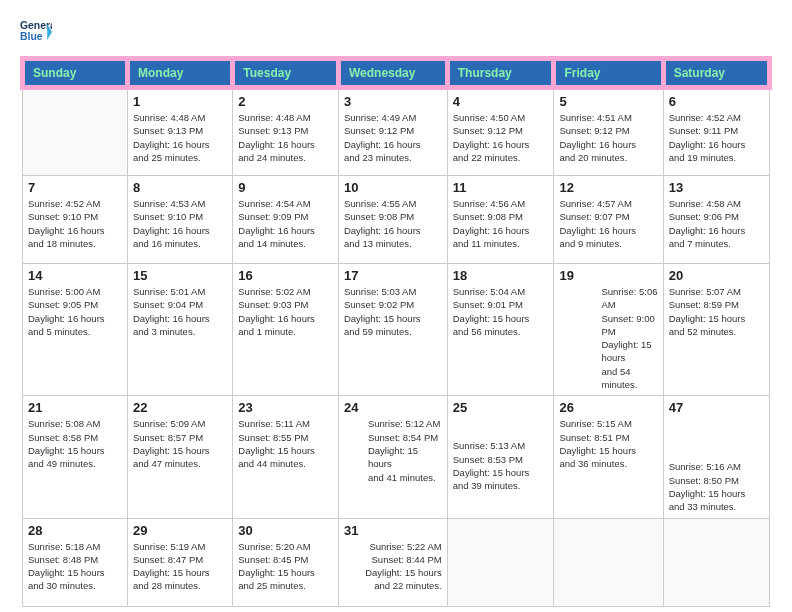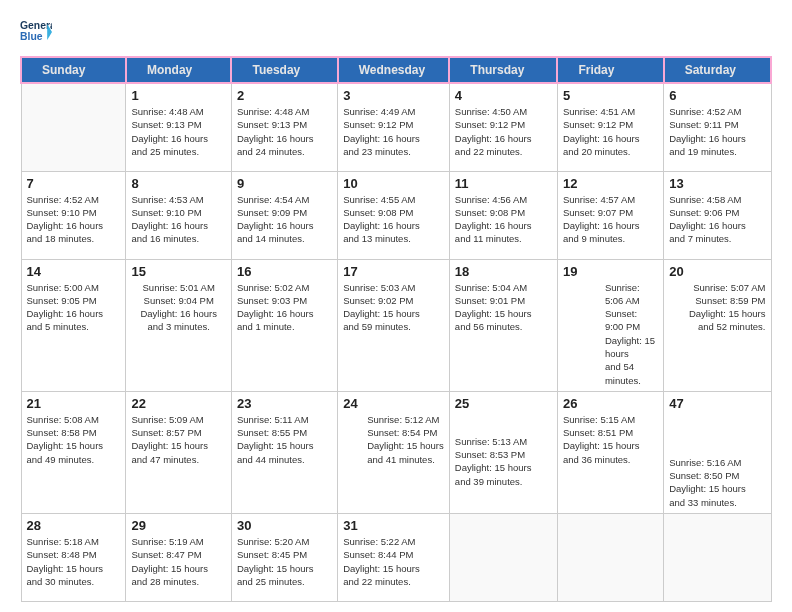--- a/index.html
+++ b/index.html
@@ -41,26 +41,26 @@
       color: #333;
       margin-top: 2px;
     }
     .calendar {
       width: 100%;
       border-collapse: collapse;
       margin-top: 4px;
     }
     .calendar th {
       background-color: #2a6ab5;
-      color: #e5e5e5;
+      color: #86efac;
       font-size: 12px;
       font-weight: bold;
-      padding: 5px 20px;
+      padding: 5px 8px;
       text-align: left;
-      border: 2px solid #f9a8d4;
+      border: 5px solid #f9a8d4;
     }
     .calendar td {
       border: 1px solid #ccc;
       vertical-align: top;
       padding: 4px 5px;
       font-size: 10px;
       color: #222;
       width: 113px;
       height: 88px;
     }
@@ -214,21 +214,21 @@
         <tr>
           <td>
             <div class="day-number">14</div>
             <div class="day-info" style="white-space: pre-line;">Sunrise: 5:00 AM
 Sunset: 9:05 PM
 Daylight: 16 hours
 and 5 minutes.</div>
           </td>
           <td>
             <div class="day-number">15</div>
-            <div class="day-info" style="white-space: pre-line; text-align: center;">Sunrise: 5:01 AM
+            <div class="day-info" style="white-space: pre-line;">Sunrise: 5:01 AM
 Sunset: 9:04 PM
 Daylight: 16 hours
 and 3 minutes.</div>
           </td>
           <td>
             <div class="day-number">16</div>
             <div class="day-info" style="white-space: pre-line;">Sunrise: 5:02 AM
 Sunset: 9:03 PM
 Daylight: 16 hours
 and 1 minute.</div>
@@ -249,21 +249,21 @@
           </td>
           <td>
             <div class="day-number">19</div>
             <div class="day-info" style="white-space: pre-line; margin-left: 42px;">Sunrise: 5:06 AM
 Sunset: 9:00 PM
 Daylight: 15 hours
 and 54 minutes.</div>
           </td>
           <td>
             <div class="day-number">20</div>
-            <div class="day-info" style="white-space: pre-line; text-align: right;">Sunrise: 5:07 AM
+            <div class="day-info" style="white-space: pre-line;">Sunrise: 5:07 AM
 Sunset: 8:59 PM
 Daylight: 15 hours
 and 52 minutes.</div>
           </td>
         </tr>
         <tr>
           <td>
             <div class="day-number">21</div>
             <div class="day-info" style="white-space: pre-line;">Sunrise: 5:08 AM
 Sunset: 8:58 PM
@@ -330,21 +330,21 @@
           </td>
           <td>
             <div class="day-number">30</div>
             <div class="day-info" style="white-space: pre-line;">Sunrise: 5:20 AM
 Sunset: 8:45 PM
 Daylight: 15 hours
 and 25 minutes.</div>
           </td>
           <td>
             <div class="day-number">31</div>
-            <div class="day-info" style="white-space: pre-line;">Sunrise: 5:22 AM
+            <div class="day-info" style="white-space: pre-line; text-align: right;">Sunrise: 5:22 AM
 Sunset: 8:44 PM
 Daylight: 15 hours
 and 22 minutes.</div>
           </td>
           <td class="empty-cell"></td>
           <td class="empty-cell"></td>
           <td class="empty-cell"></td>
         </tr>
       </tbody>
   </table>

